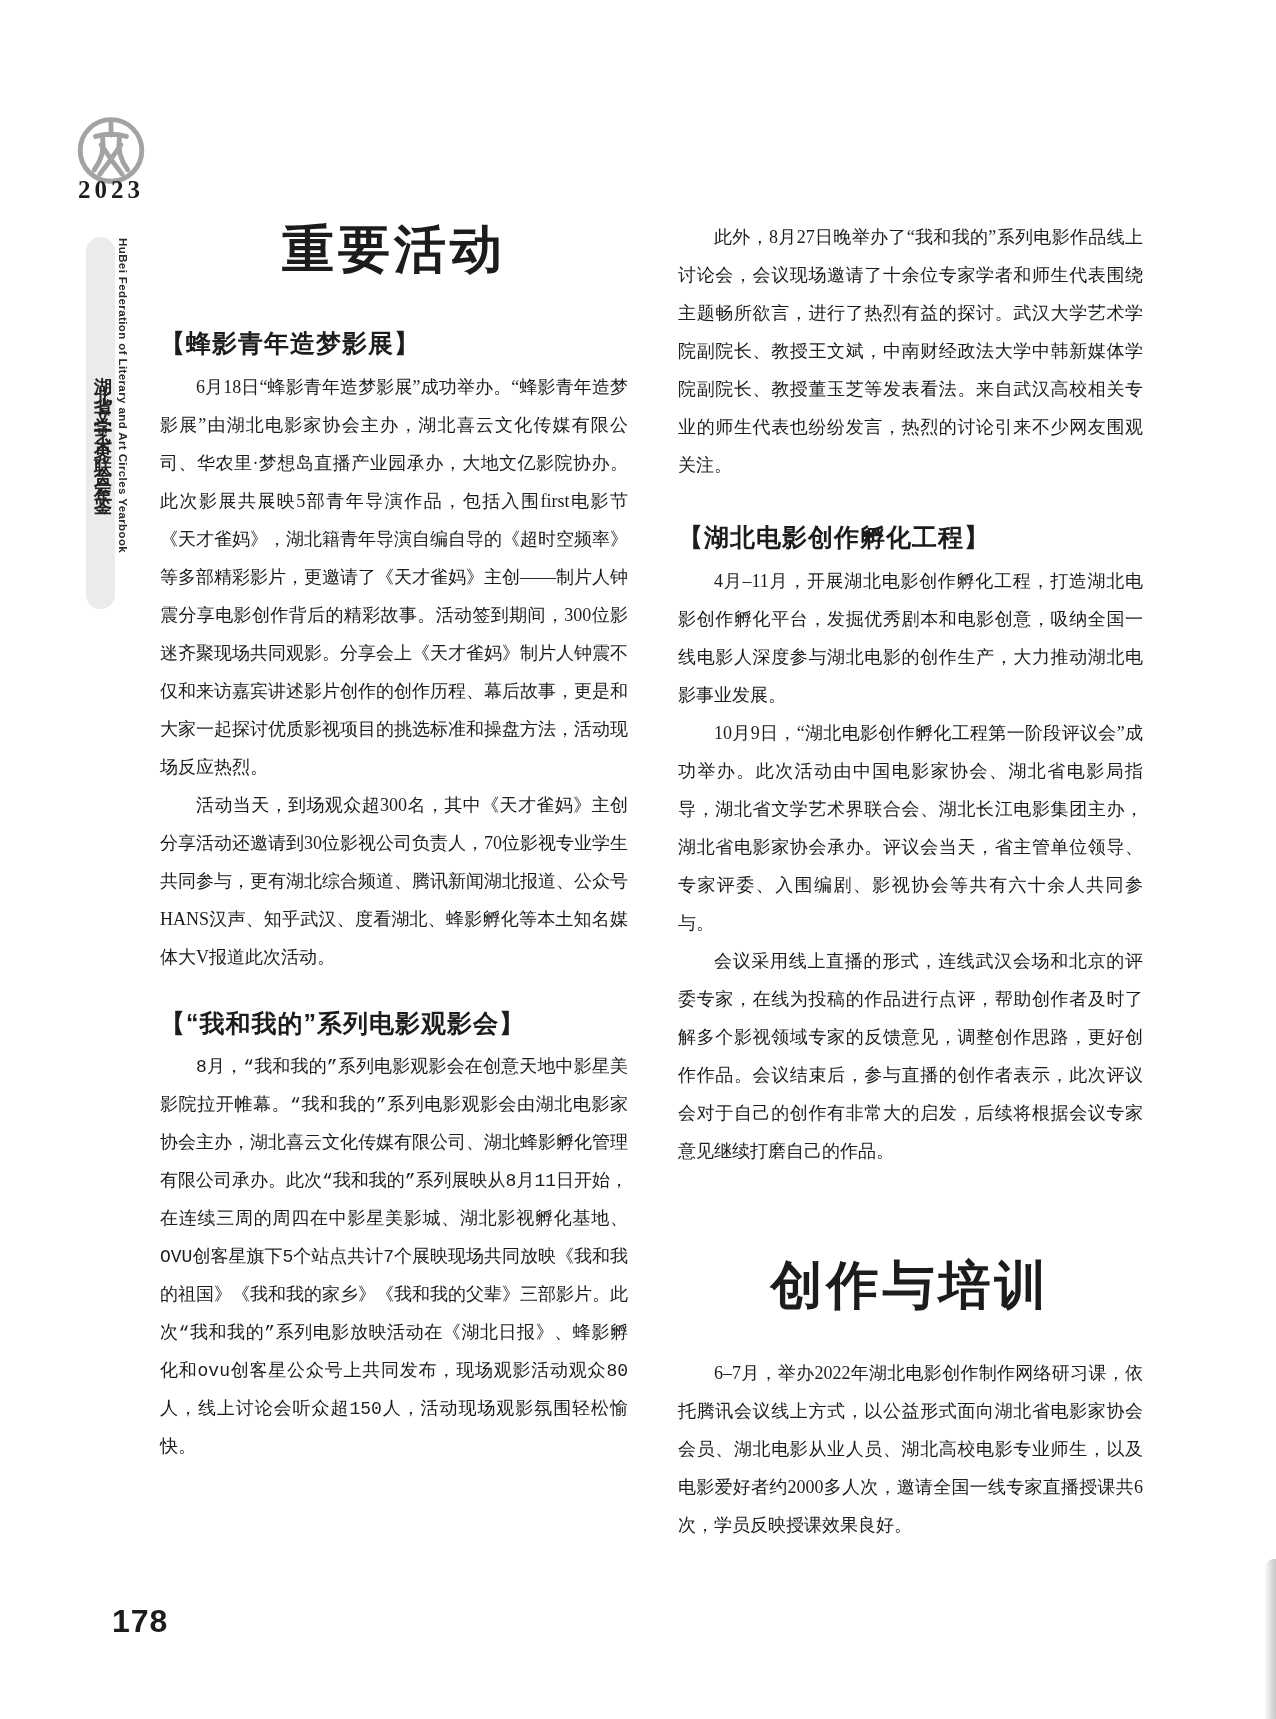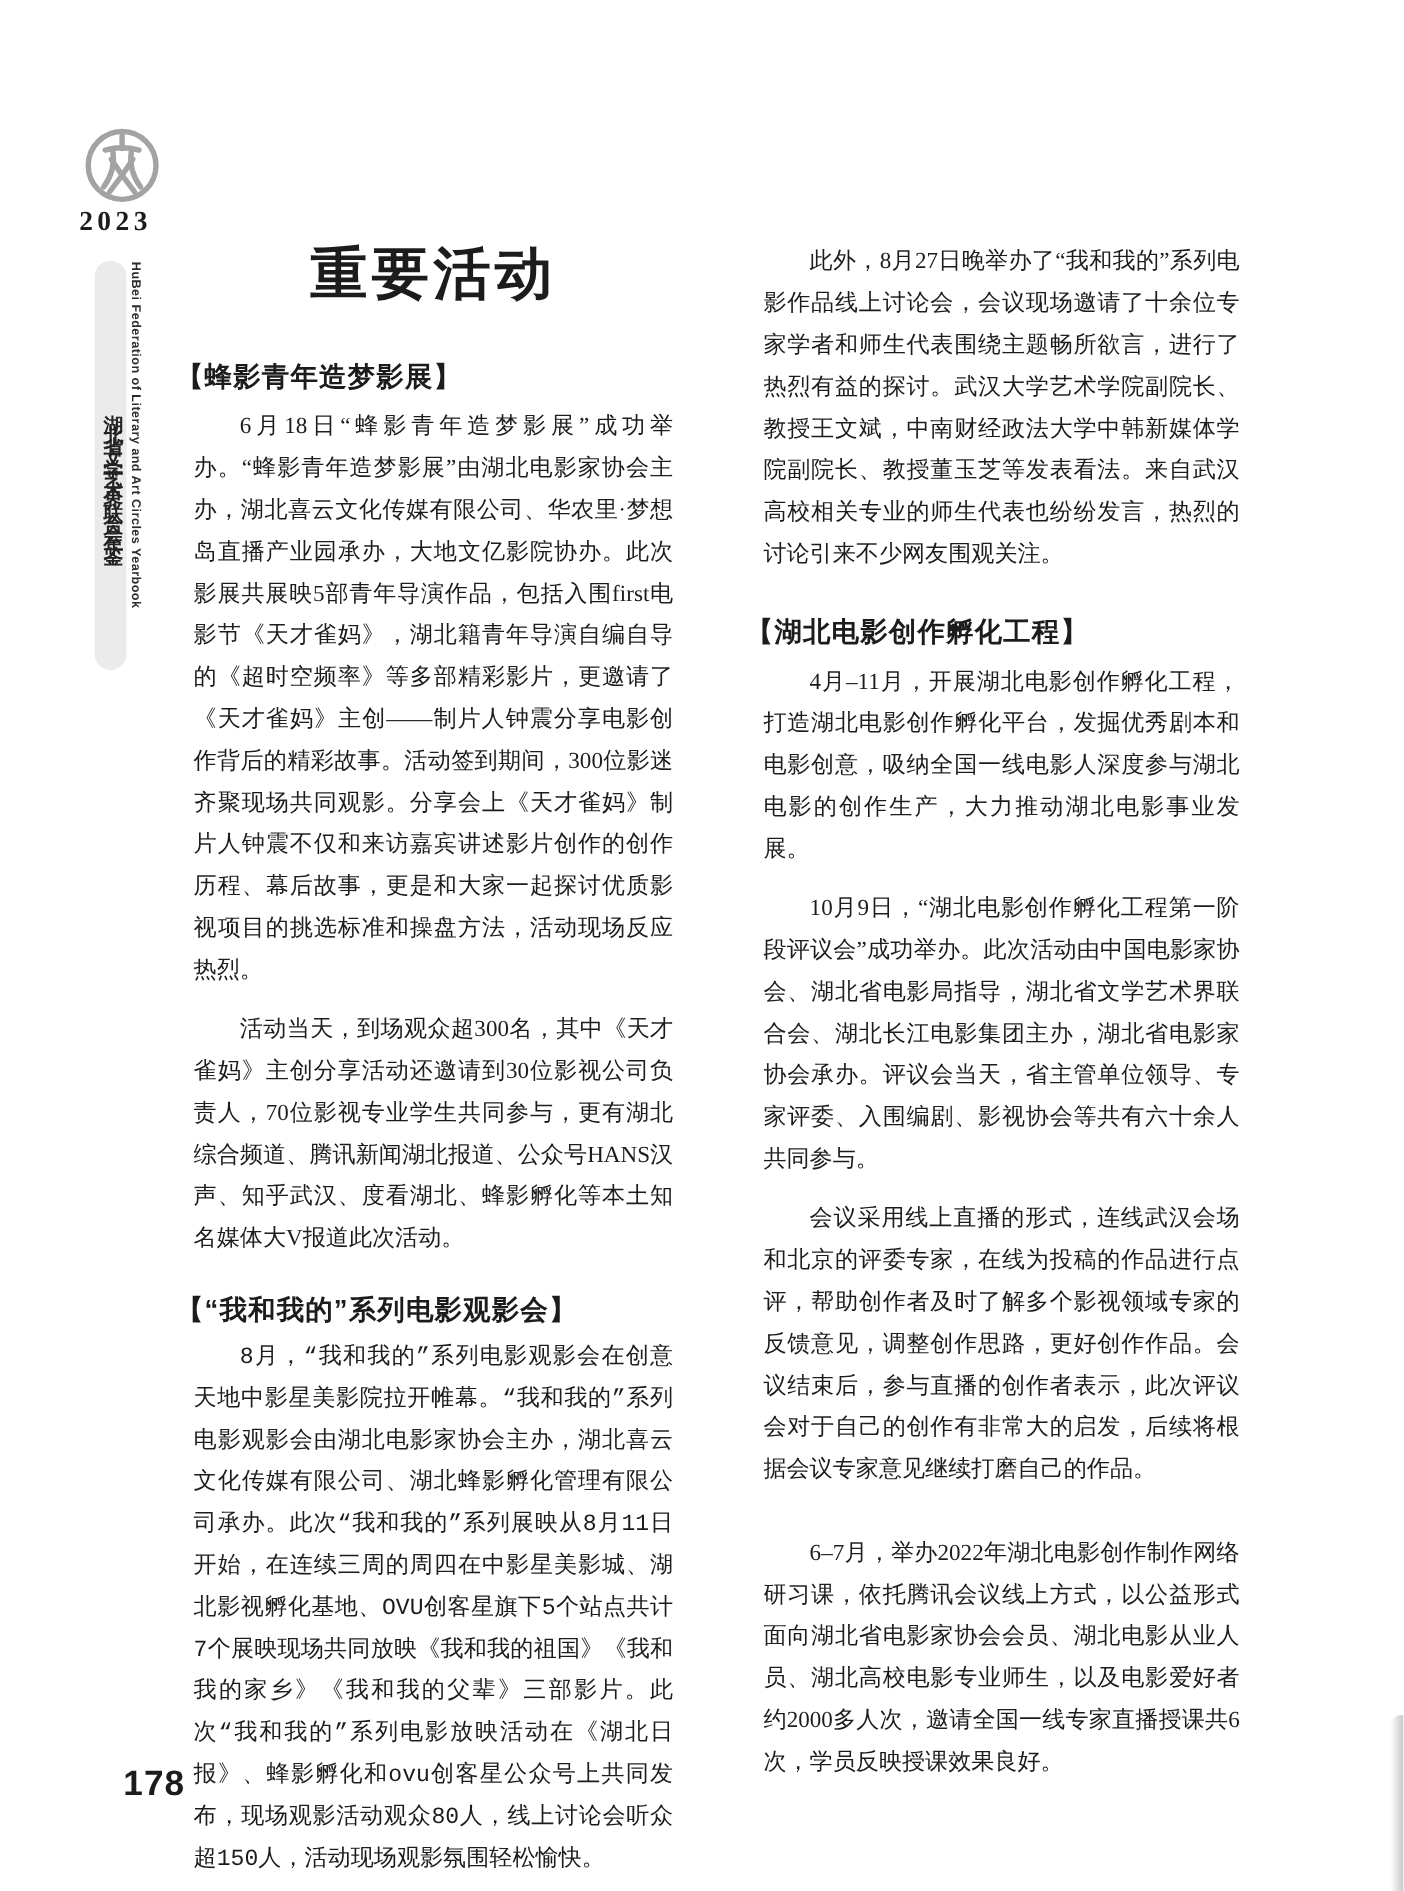--- a/index.html
+++ b/index.html
@@ -7,22 +7,22 @@
     position:relative;
     width:1276px;height:1719px;
     background:#ffffff;
     overflow:hidden;
     color:#1c1c1c;
     font-family:"Liberation Serif","DejaVu Serif",serif;
   }
   
   #logo{position:absolute;left:76px;top:112px;width:70px;height:74px;}
   #year{
-    position:absolute;left:72px;top:188px;width:78px;
-    text-align:left;font-size:25px;font-weight:700;letter-spacing:4px;
+    position:absolute;left:72px;top:176px;width:78px;
+    text-align:center;font-size:25px;font-weight:700;letter-spacing:4px;
     font-family:"Liberation Serif","DejaVu Serif",serif;
   }
   
   #sidebar-cn{
     position:absolute;left:86px;top:237px;width:29px;height:372px;
     background:#ebebeb;border-radius:15px;
     writing-mode:vertical-rl;text-orientation:upright;
     font-family:"Liberation Sans","DejaVu Sans",sans-serif;
     font-weight:700;font-size:18px;letter-spacing:10px;
     color:#222;display:flex;justify-content:center;
@@ -44,21 +44,21 @@
     font-weight:900;font-size:52px;letter-spacing:4px;
     text-align:center;margin:0;line-height:1.2;
   }
   #col-left .big-title{margin-top:218px;}
   .sec-heading{
     font-family:"Liberation Sans","DejaVu Sans",sans-serif;
     font-weight:700;font-size:25px;line-height:34px;
     margin:0;letter-spacing:1px;
   }
   .body-par{
-    margin:16px;font-size:21px;line-height:38px;
+    margin:0;font-size:18px;line-height:38px;
     text-align:justify;text-indent:2em;
     font-family:"Liberation Serif","DejaVu Serif",serif;
   }
   
   #lc-heading1{margin-top:46px;}
   #lc-para1{margin-top:8px;}
   #lc-heading2{margin-top:30px;}
   #lc-para3{margin-top:8px;font-family:Liberation Mono, monospace;}
   
   #rc-para0{margin-top:218px;}
@@ -116,19 +116,20 @@
   </div>
 
   <div class="col" id="col-right">
     <p class="body-par" id="rc-para0">此外，8月27日晚举办了“我和我的”系列电影作品线上讨论会，会议现场邀请了十余位专家学者和师生代表围绕主题畅所欲言，进行了热烈有益的探讨。武汉大学艺术学院副院长、教授王文斌，中南财经政法大学中韩新媒体学院副院长、教授董玉芝等发表看法。来自武汉高校相关专业的师生代表也纷纷发言，热烈的讨论引来不少网友围观关注。</p>
 
     <h2 class="sec-heading" id="rc-heading1">【湖北电影创作孵化工程】</h2>
     <p class="body-par" id="rc-para1">4月–11月，开展湖北电影创作孵化工程，打造湖北电影创作孵化平台，发掘优秀剧本和电影创意，吸纳全国一线电影人深度参与湖北电影的创作生产，大力推动湖北电影事业发展。</p>
     <p class="body-par" id="rc-para2">10月9日，“湖北电影创作孵化工程第一阶段评议会”成功举办。此次活动由中国电影家协会、湖北省电影局指导，湖北省文学艺术界联合会、湖北长江电影集团主办，湖北省电影家协会承办。评议会当天，省主管单位领导、专家评委、入围编剧、影视协会等共有六十余人共同参与。</p>
     <p class="body-par" id="rc-para3">会议采用线上直播的形式，连线武汉会场和北京的评委专家，在线为投稿的作品进行点评，帮助创作者及时了解多个影视领域专家的反馈意见，调整创作思路，更好创作作品。会议结束后，参与直播的创作者表示，此次评议会对于自己的创作有非常大的启发，后续将根据会议专家意见继续打磨自己的作品。</p>
 
+    <h1 class="big-title" id="rc-title2">创作与培训</h1>
     <p class="body-par" id="rc-para4">6–7月，举办2022年湖北电影创作制作网络研习课，依托腾讯会议线上方式，以公益形式面向湖北省电影家协会会员、湖北电影从业人员、湖北高校电影专业师生，以及电影爱好者约2000多人次，邀请全国一线专家直播授课共6次，学员反映授课效果良好。</p>
   </div>
 
   <div id="page-num">178</div>
 
   <div id="edge-shadow"></div>
 </div>
 
 </body></html>

